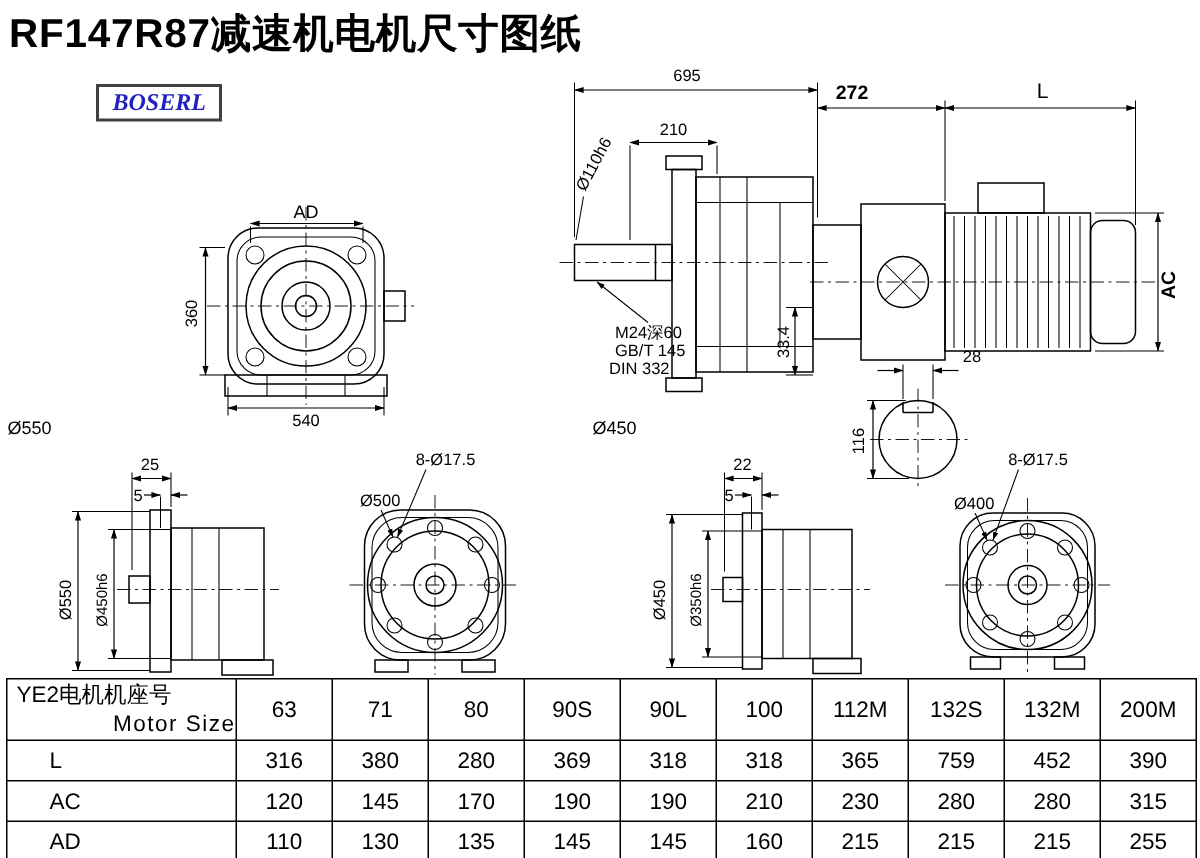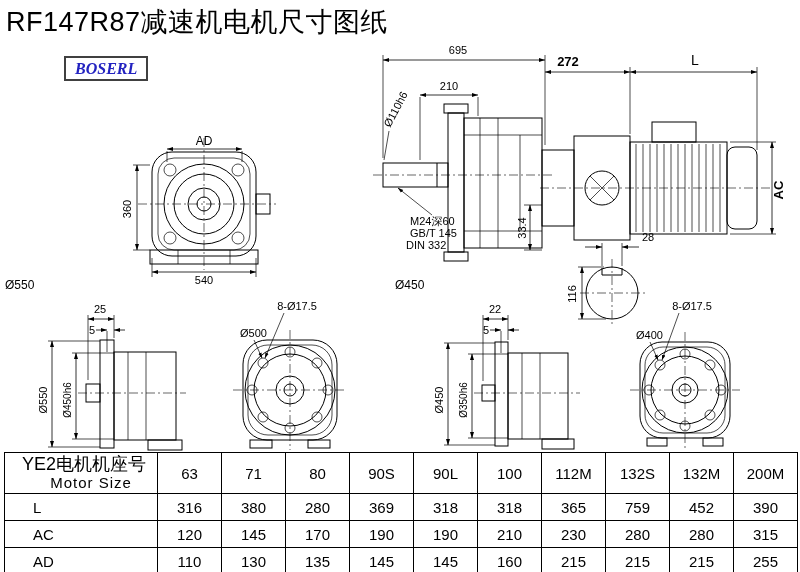--- a/index.html
+++ b/index.html
@@ -1,21 +1,21 @@
 <!DOCTYPE html>
 <html><head>
 <meta charset="utf-8">
 <style>
   html,body { margin:0; padding:0; }
   body {
     width:800px; height:572px; position:relative; background:#ffffff;
     font-family:"Liberation Sans", sans-serif; color:#000; overflow:hidden;
   }
   .title {
-    position:absolute; top:4px; left:6px; font-size:27px; font-weight:normal;
+    position:absolute; top:4px; left:6px; font-size:27px; font-weight:bold;
     white-space:nowrap; letter-spacing:0.5px;
   }
   .brand {
     position:absolute; top:56px; left:64px; border:2px solid #404040;
     padding:0 9px; font-size:16px; font-weight:bold; font-style:italic;
     color:#2222c0; font-family:"Liberation Serif", serif; line-height:21px;
   }
   svg.drawing { position:absolute; top:0; left:0; }
   svg .ln   { stroke:#000; stroke-width:1;   fill:none; }
   svg .thin { stroke:#000; stroke-width:0.7; fill:none; }
@@ -29,22 +29,22 @@
   table.dims {
     position:absolute; left:4px; top:452px; border-collapse:collapse;
     table-layout:fixed; background:#fff;
   }
   table.dims td {
     border:1px solid #000; text-align:center; font-size:15px; padding:0;
     height:26px; overflow:hidden; white-space:nowrap;
   }
   table.dims tr.head td { height:40px; }
   table.dims td.lbl { text-align:left; padding-left:28px; }
-  .hcn { font-size:18px; text-align:center; padding-left:6px; line-height:20px; }
-  .hen { font-size:15px; text-align:center; padding-left:20px; letter-spacing:1px; line-height:18px; }
+  .hcn { font-size:15px; text-align:left; padding-left:6px; line-height:20px; }
+  .hen { font-size:15px; text-align:right; padding-left:20px; letter-spacing:1px; line-height:18px; }
 </style>
 </head>
 <body>
 
 <div class="title">RF147R87减速机电机尺寸图纸</div>
 <div class="brand">BOSERL</div>
 
 <svg class="drawing" width="800" height="452" viewBox="0 0 800 452">
   <defs>
     <marker id="ar" viewBox="0 0 10 10" refX="9.5" refY="5" markerWidth="8" markerHeight="8" orient="auto-start-reverse">

